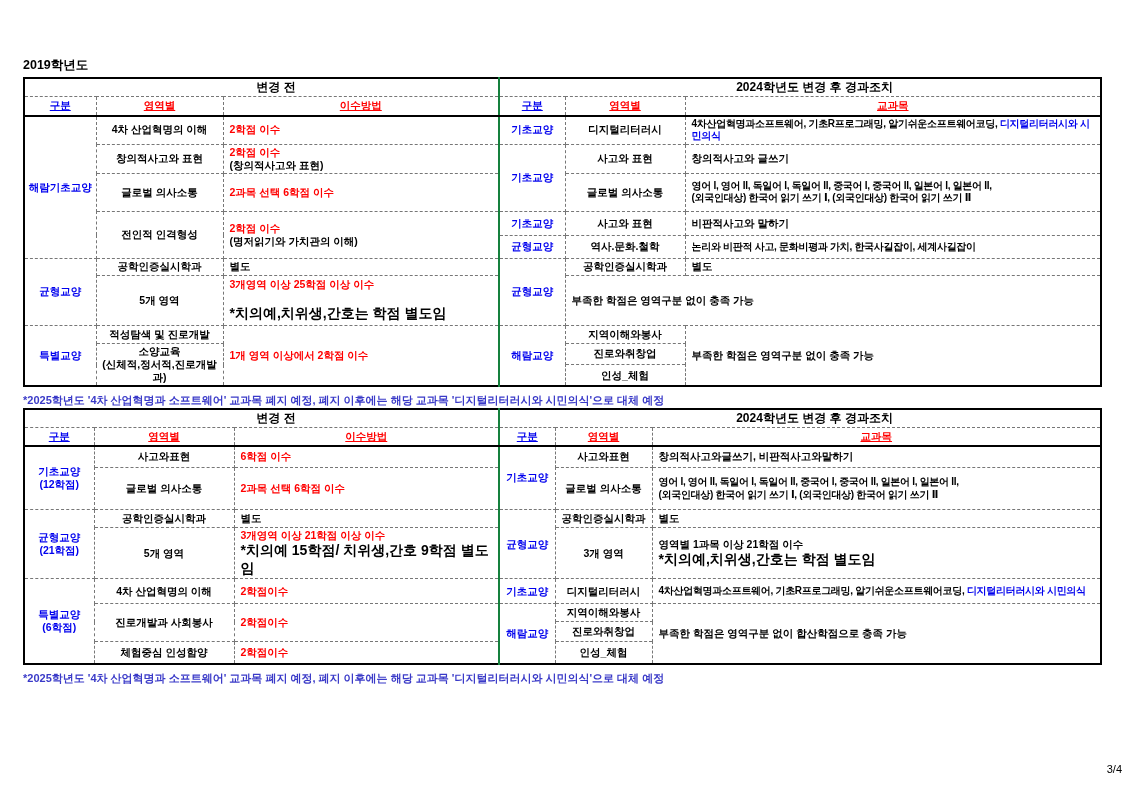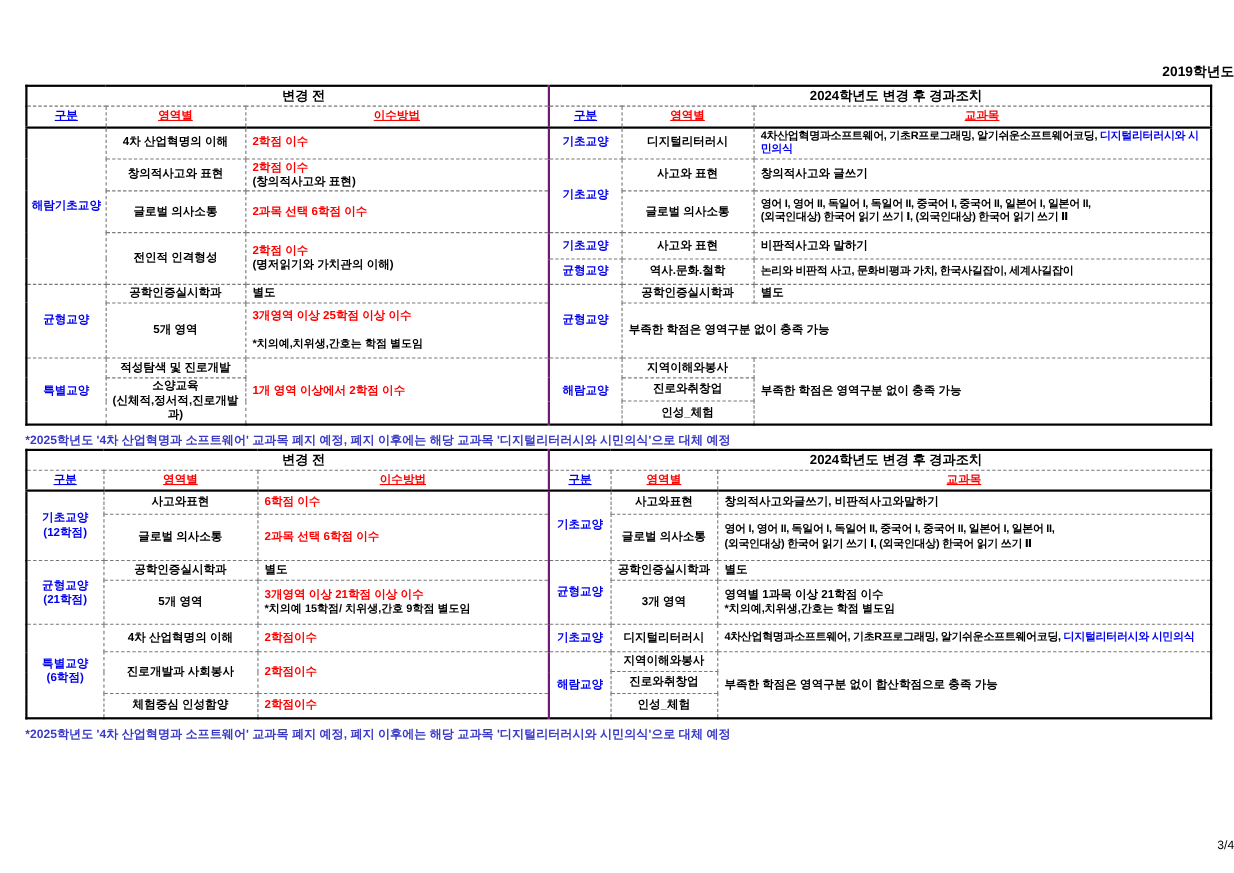--- a/index.html
+++ b/index.html
@@ -1,32 +1,32 @@
 <!DOCTYPE html>
 <html><head>
 <meta charset="utf-8">
 <style>
   html,body{margin:0;padding:0;background:#ffffff;}
   .sheet{position:relative;width:1122px;height:794px;background:#fff;
          font-family:"Liberation Sans","DejaVu Sans",sans-serif;color:#000;overflow:hidden;}
   .doc-title{font-size:12.5px;font-weight:bold;margin:0 0 3px 23px;}
-  .title1{padding-top:57px;text-align:right;}
+  .title1{padding-top:57px;}
   .title2{margin-top:24px;}
   table{border-collapse:collapse;table-layout:fixed;margin-left:23px;width:1077px;
         border:2px solid #000;}
   td{border:1px dashed #777;font-size:10.5px;font-weight:bold;line-height:1.25;
      padding:1px 3px;text-align:center;vertical-align:middle;overflow:hidden;}
   td.l{text-align:left;padding:1px 6px;}
   .sec{font-size:12px;font-weight:bold;padding-left:32px;}
   .hb{border-bottom:2px solid #000;text-decoration:underline;}
-  .mid{border-left:2px solid #701a75;}
+  .mid{border-left:2px solid #15803d;}
   .b{color:#0000ee;}
   .r{color:#ff0000;}
   .blk{display:block;}
-  .sm{font-size:10px;}
+  .sm{font-size:14px;}
   .gap{margin-top:13px;}
   .list{font-size:10px;letter-spacing:-0.3px;}
   .note{font-size:11px;font-weight:bold;color:#3a3ac8;margin:6px 0 0 23px;}
   .pageno{position:absolute;left:0;right:0;bottom:19px;text-align:right;
           font-size:11px;font-weight:normal;}
 </style>
 </head>
 <body>
 
 <div class="sheet">

